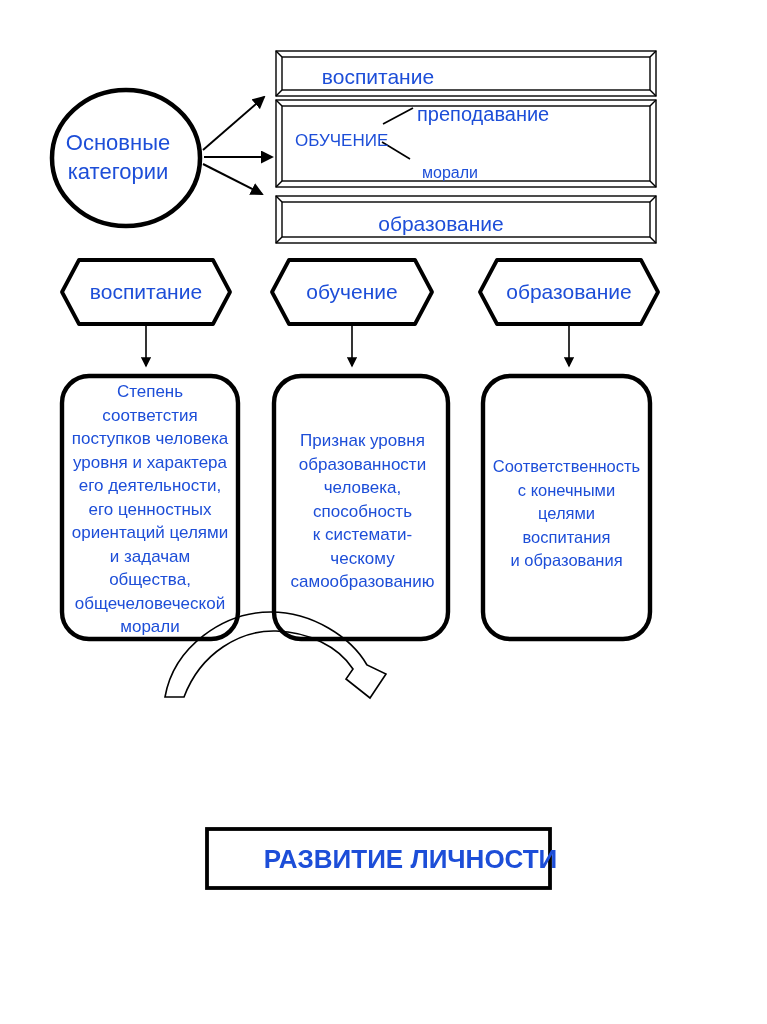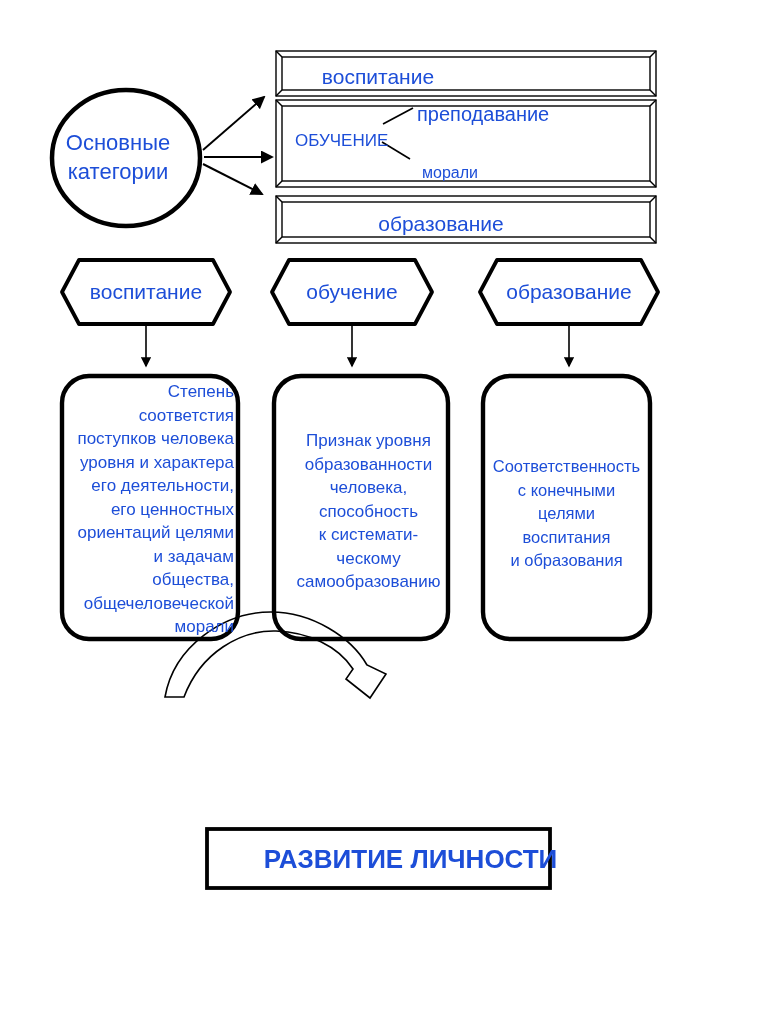--- a/index.html
+++ b/index.html
@@ -50,22 +50,22 @@
   .hex-label {
     top: 280px;
     font-size: 21px; line-height: 24px;
   }
   .hex-label-1 { left: 62px;  width: 168px; }
   .hex-label-2 { left: 272px; width: 160px; }
   .hex-label-3 { left: 480px; width: 178px; }
   .desc {
     font-size: 17px; line-height: 23.5px;
   }
-  .desc-1 { left: 66px;  top: 380px; width: 168px; text-align: right; }
-  .desc-2 { left: 270px; top: 429px; width: 197px; }
+  .desc-1 { left: 66px;  top: 380px; width: 168px; }
+  .desc-2 { left: 264px; top: 429px; width: 197px; }
   .desc-3 { left: 485px; top: 455px; width: 163px; font-size: 16.5px; }
   .result-label {
     left: 207px; top: 843px; width: 343px;
     font-size: 26px; line-height: 32px; font-weight: bold; padding-left: 32px;
   }
 </style>
 </head>
 <body>
 
 <div class="canvas">

